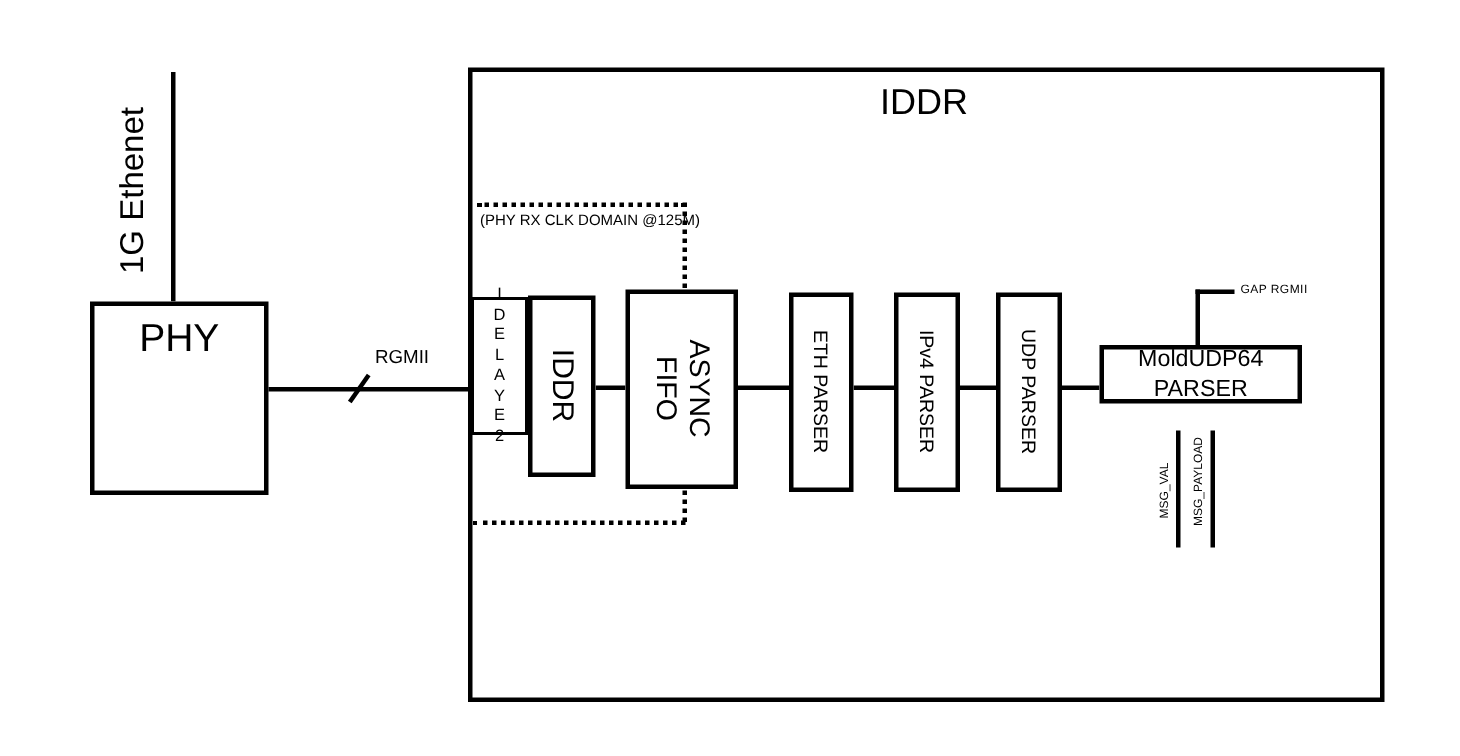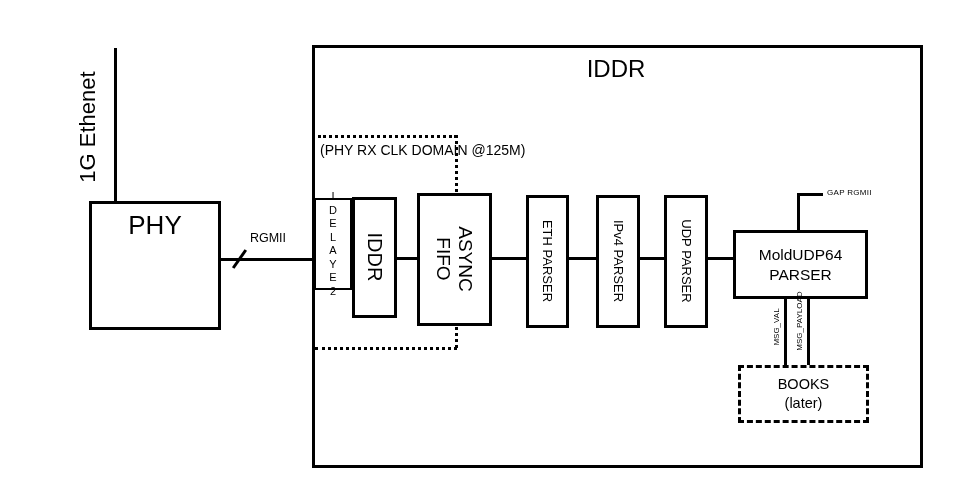--- a/index.html
+++ b/index.html
@@ -24,35 +24,35 @@
   .stack8  { width:9px; word-break:break-all; font-size:11px; line-height:13.5px; text-align:center; }
 </style>
 </head>
 <body>
 
 <div class="stage">
 
   <div class="vline" style="left:114px; top:48px; height:153px;"></div>
   <div class="rot-ccw" style="left:88px; top:127px; font-size:22px;">1G Ethenet</div>
 
-  <div class="block" style="left:60px; top:201px; width:132px; height:129px; align-items:flex-start;margin-left:29px;">
+  <div class="block" style="left:60px; top:201px; width:119px; height:129px; align-items:flex-start;">
     <span style="font-size:26px; margin-top:6px;">PHY</span>
   </div>
 
   <div class="hline" style="left:171px; top:258px; width:144px;"></div>
   <div class="vline" style="left:238px; top:248px; height:22px; transform:rotate(35deg); z-index:3;"></div>
   <div class="ctr" style="left:244px; top:238px; font-size:12.5px;margin-left:24px;">RGMII</div>
 
   <div style="position:absolute; left:312px; top:45px; width:611px; height:423px; border:3px solid #000; background:#fff;"></div>
   <div class="ctr" style="left:616px; top:69px; font-size:24px;">IDDR</div>
 
   <div class="dotted-h" style="left:318px; top:135px; width:139px;"></div>
   <div class="dotted-v" style="left:455px; top:135px; height:213px;"></div>
   <div class="dotted-h" style="left:315px; top:347px; width:142px;"></div>
-  <div class="lbl" style="left:320px; top:142px; font-size:14px;">(PHY RX CLK DOMAIN @125M)</div>
+  <div class="lbl" style="left:320px; top:142px; font-size:10px;">(PHY RX CLK DOMAIN @125M)</div>
 
   <div class="block" style="left:314px; top:198px; width:38px; height:92px; border-width:2px;">
     <div class="stack8">IDELAYE2</div>
   </div>
 
   <div class="block" style="left:352px; top:197px; width:45px; height:121px;"></div>
   <div class="rot-cw" style="left:374px; top:257px; font-size:20px;">IDDR</div>
 
   <div class="hline" style="left:397px; top:257px; width:20px;"></div>
 
@@ -72,36 +72,30 @@
   <div class="block" style="left:596px; top:195px; width:44px; height:133px;"></div>
   <div class="rot-cw" style="left:618px; top:261px; font-size:13px;">IPv4 PARSER</div>
 
   <div class="hline" style="left:640px; top:257px; width:24px;"></div>
 
   <div class="block" style="left:664px; top:195px; width:44px; height:133px;"></div>
   <div class="rot-cw" style="left:686px; top:261px; font-size:13px;">UDP PARSER</div>
 
   <div class="hline" style="left:708px; top:257px; width:25px;"></div>
 
-  <div class="block" style="left:733px; top:230px; width:135px; height:69px; flex-direction:column;">
+  <div class="block" style="left:733px; top:230px; width:135px; height:39px; flex-direction:column;">
     <div style="font-size:15.5px; line-height:1.25; text-align:center;">
       <div>MoldUDP64</div>
       <div>PARSER</div>
     </div>
   </div>
 
   <div class="vline" style="left:797px; top:193px; height:37px;"></div>
   <div class="hline" style="left:797px; top:193px; width:26px;"></div>
   <div class="lbl" style="left:827px; top:188px; font-size:8px; letter-spacing:0.3px;">GAP RGMII</div>
 
   <div class="vline" style="left:784px; top:287px; height:78px;"></div>
   <div class="vline" style="left:807px; top:287px; height:78px;"></div>
   <div class="rot-ccw" style="left:776px; top:327px; font-size:8px;">MSG_VAL</div>
   <div class="rot-ccw" style="left:799px; top:321px; font-size:8px;">MSG_PAYLOAD</div>
 
-  <div class="block" style="left:738px; top:365px; width:131px; height:58px; border-style:dashed; flex-direction:column;">
-    <div style="font-size:14.5px; line-height:1.3; text-align:center;">
-      <div>BOOKS</div>
-      <div>(later)</div>
-    </div>
-  </div>
 
 </div>
 
 </body></html>

